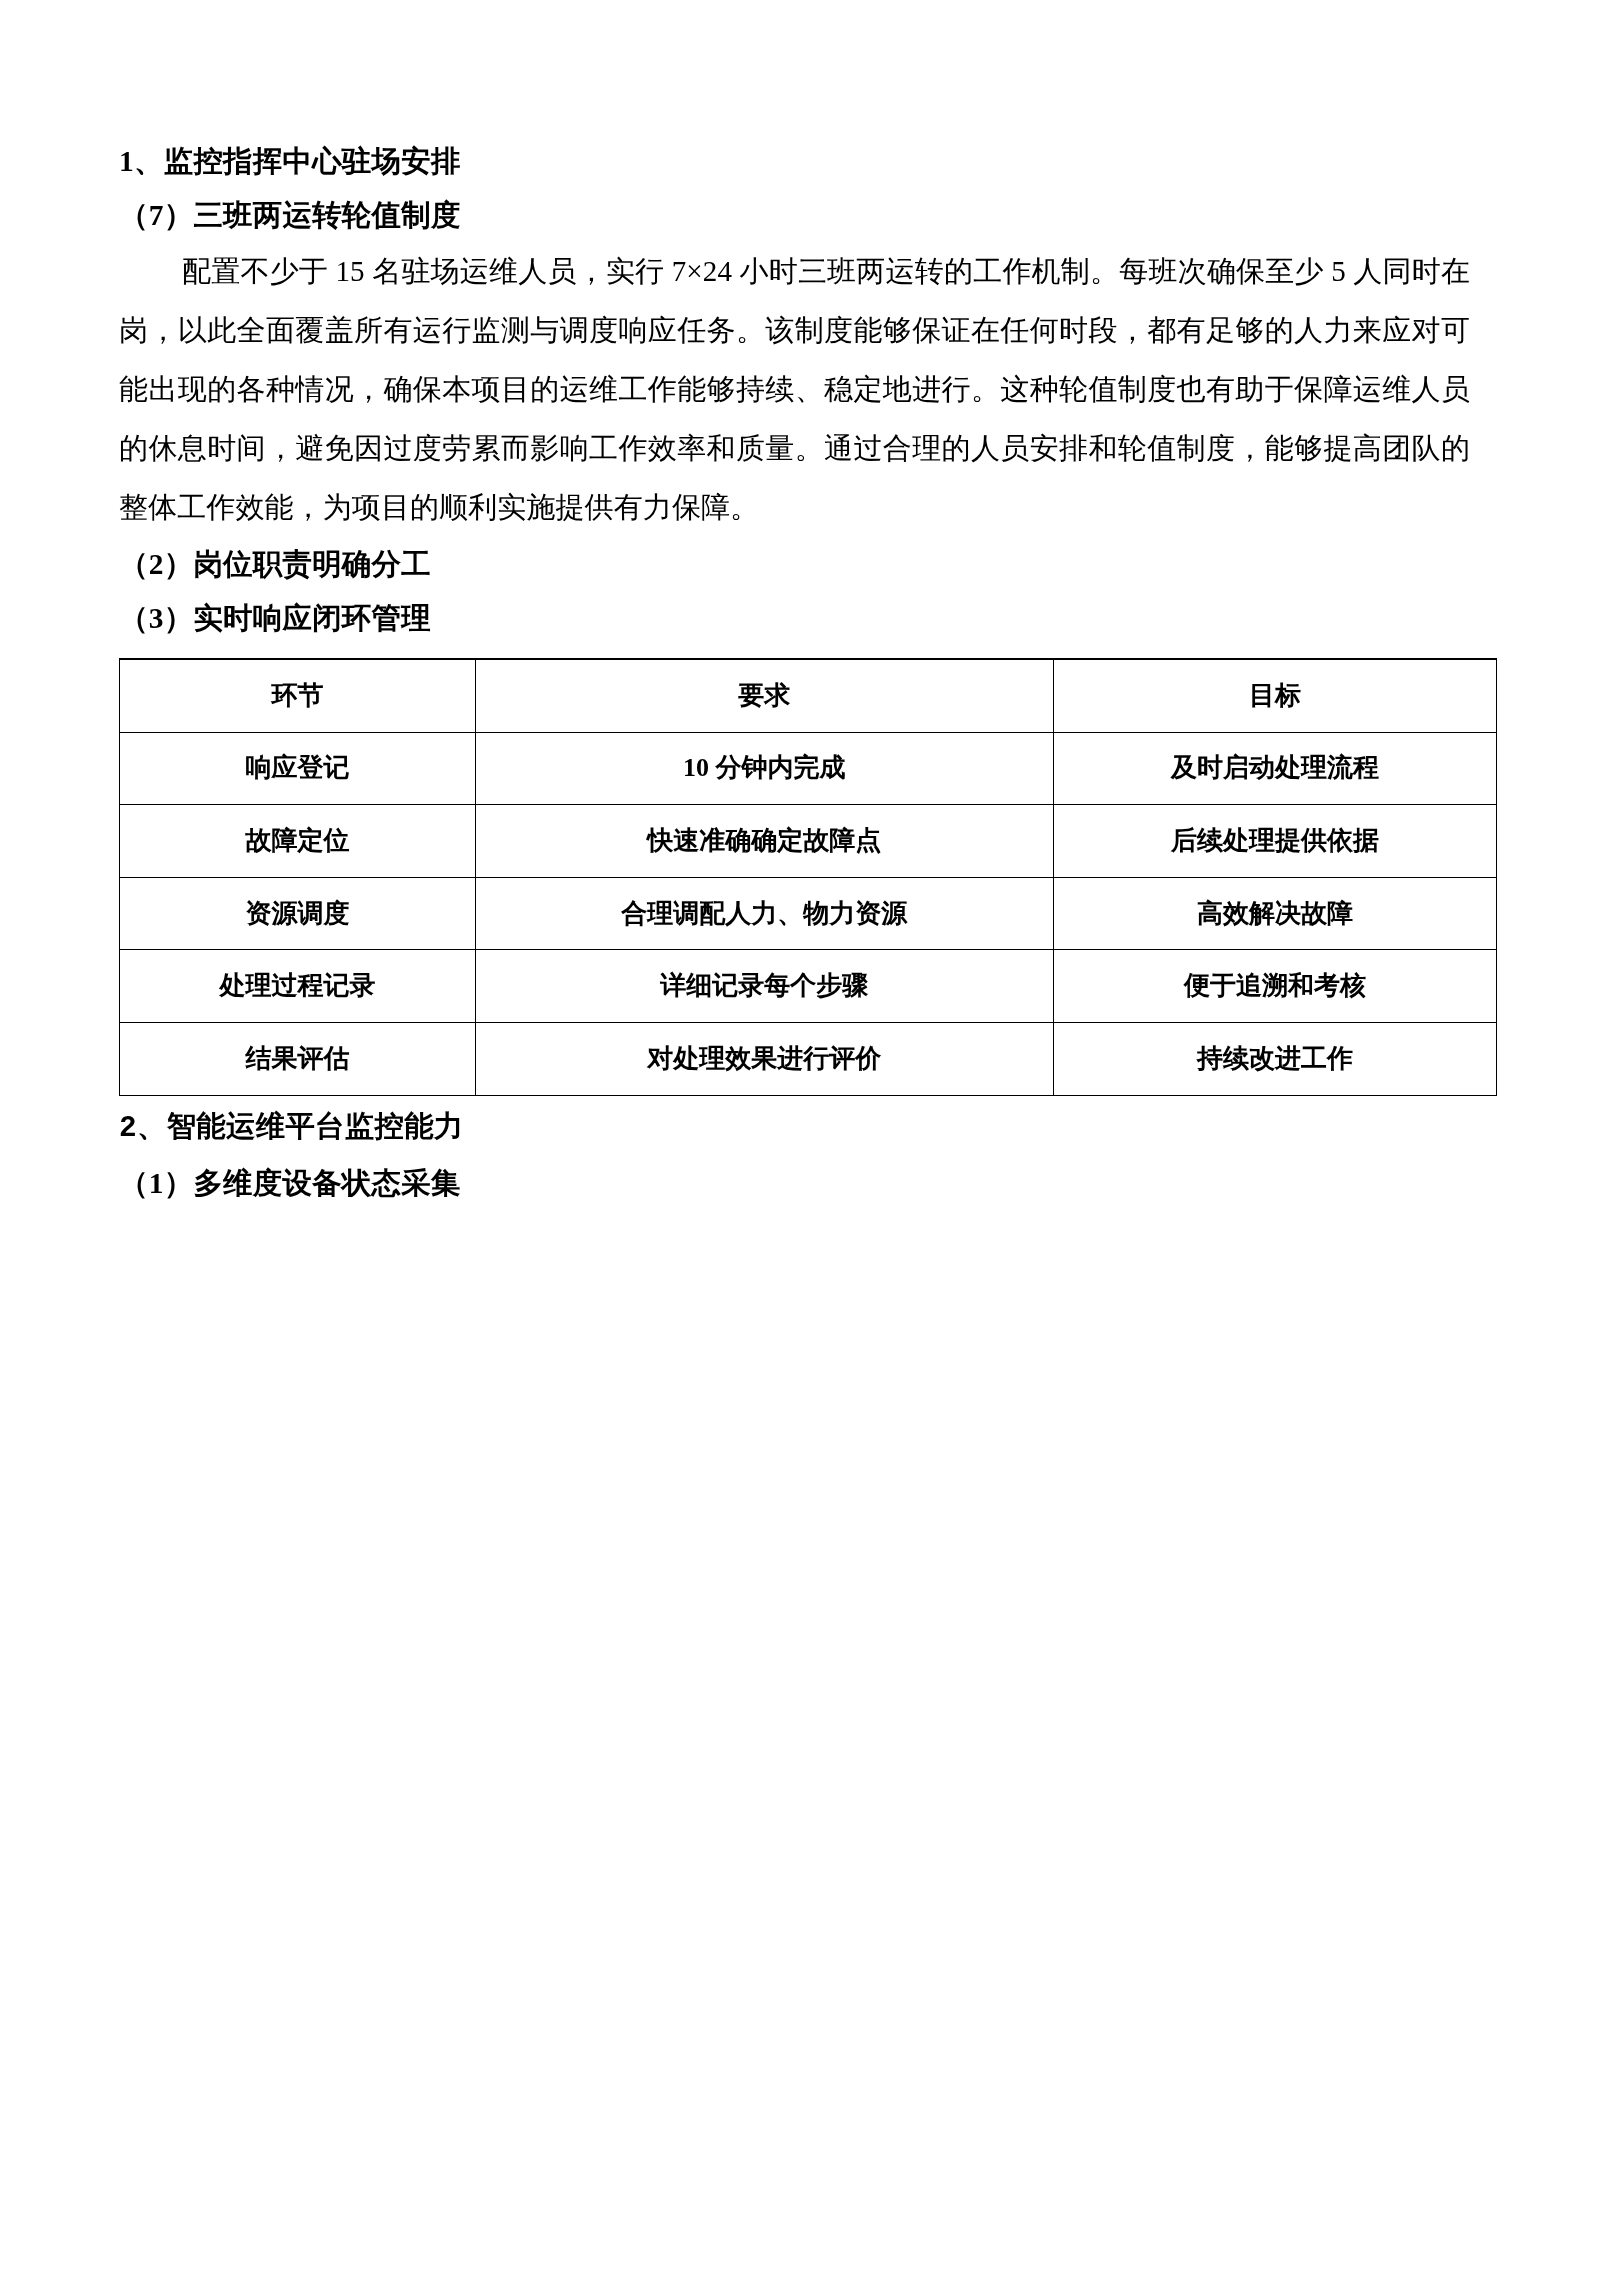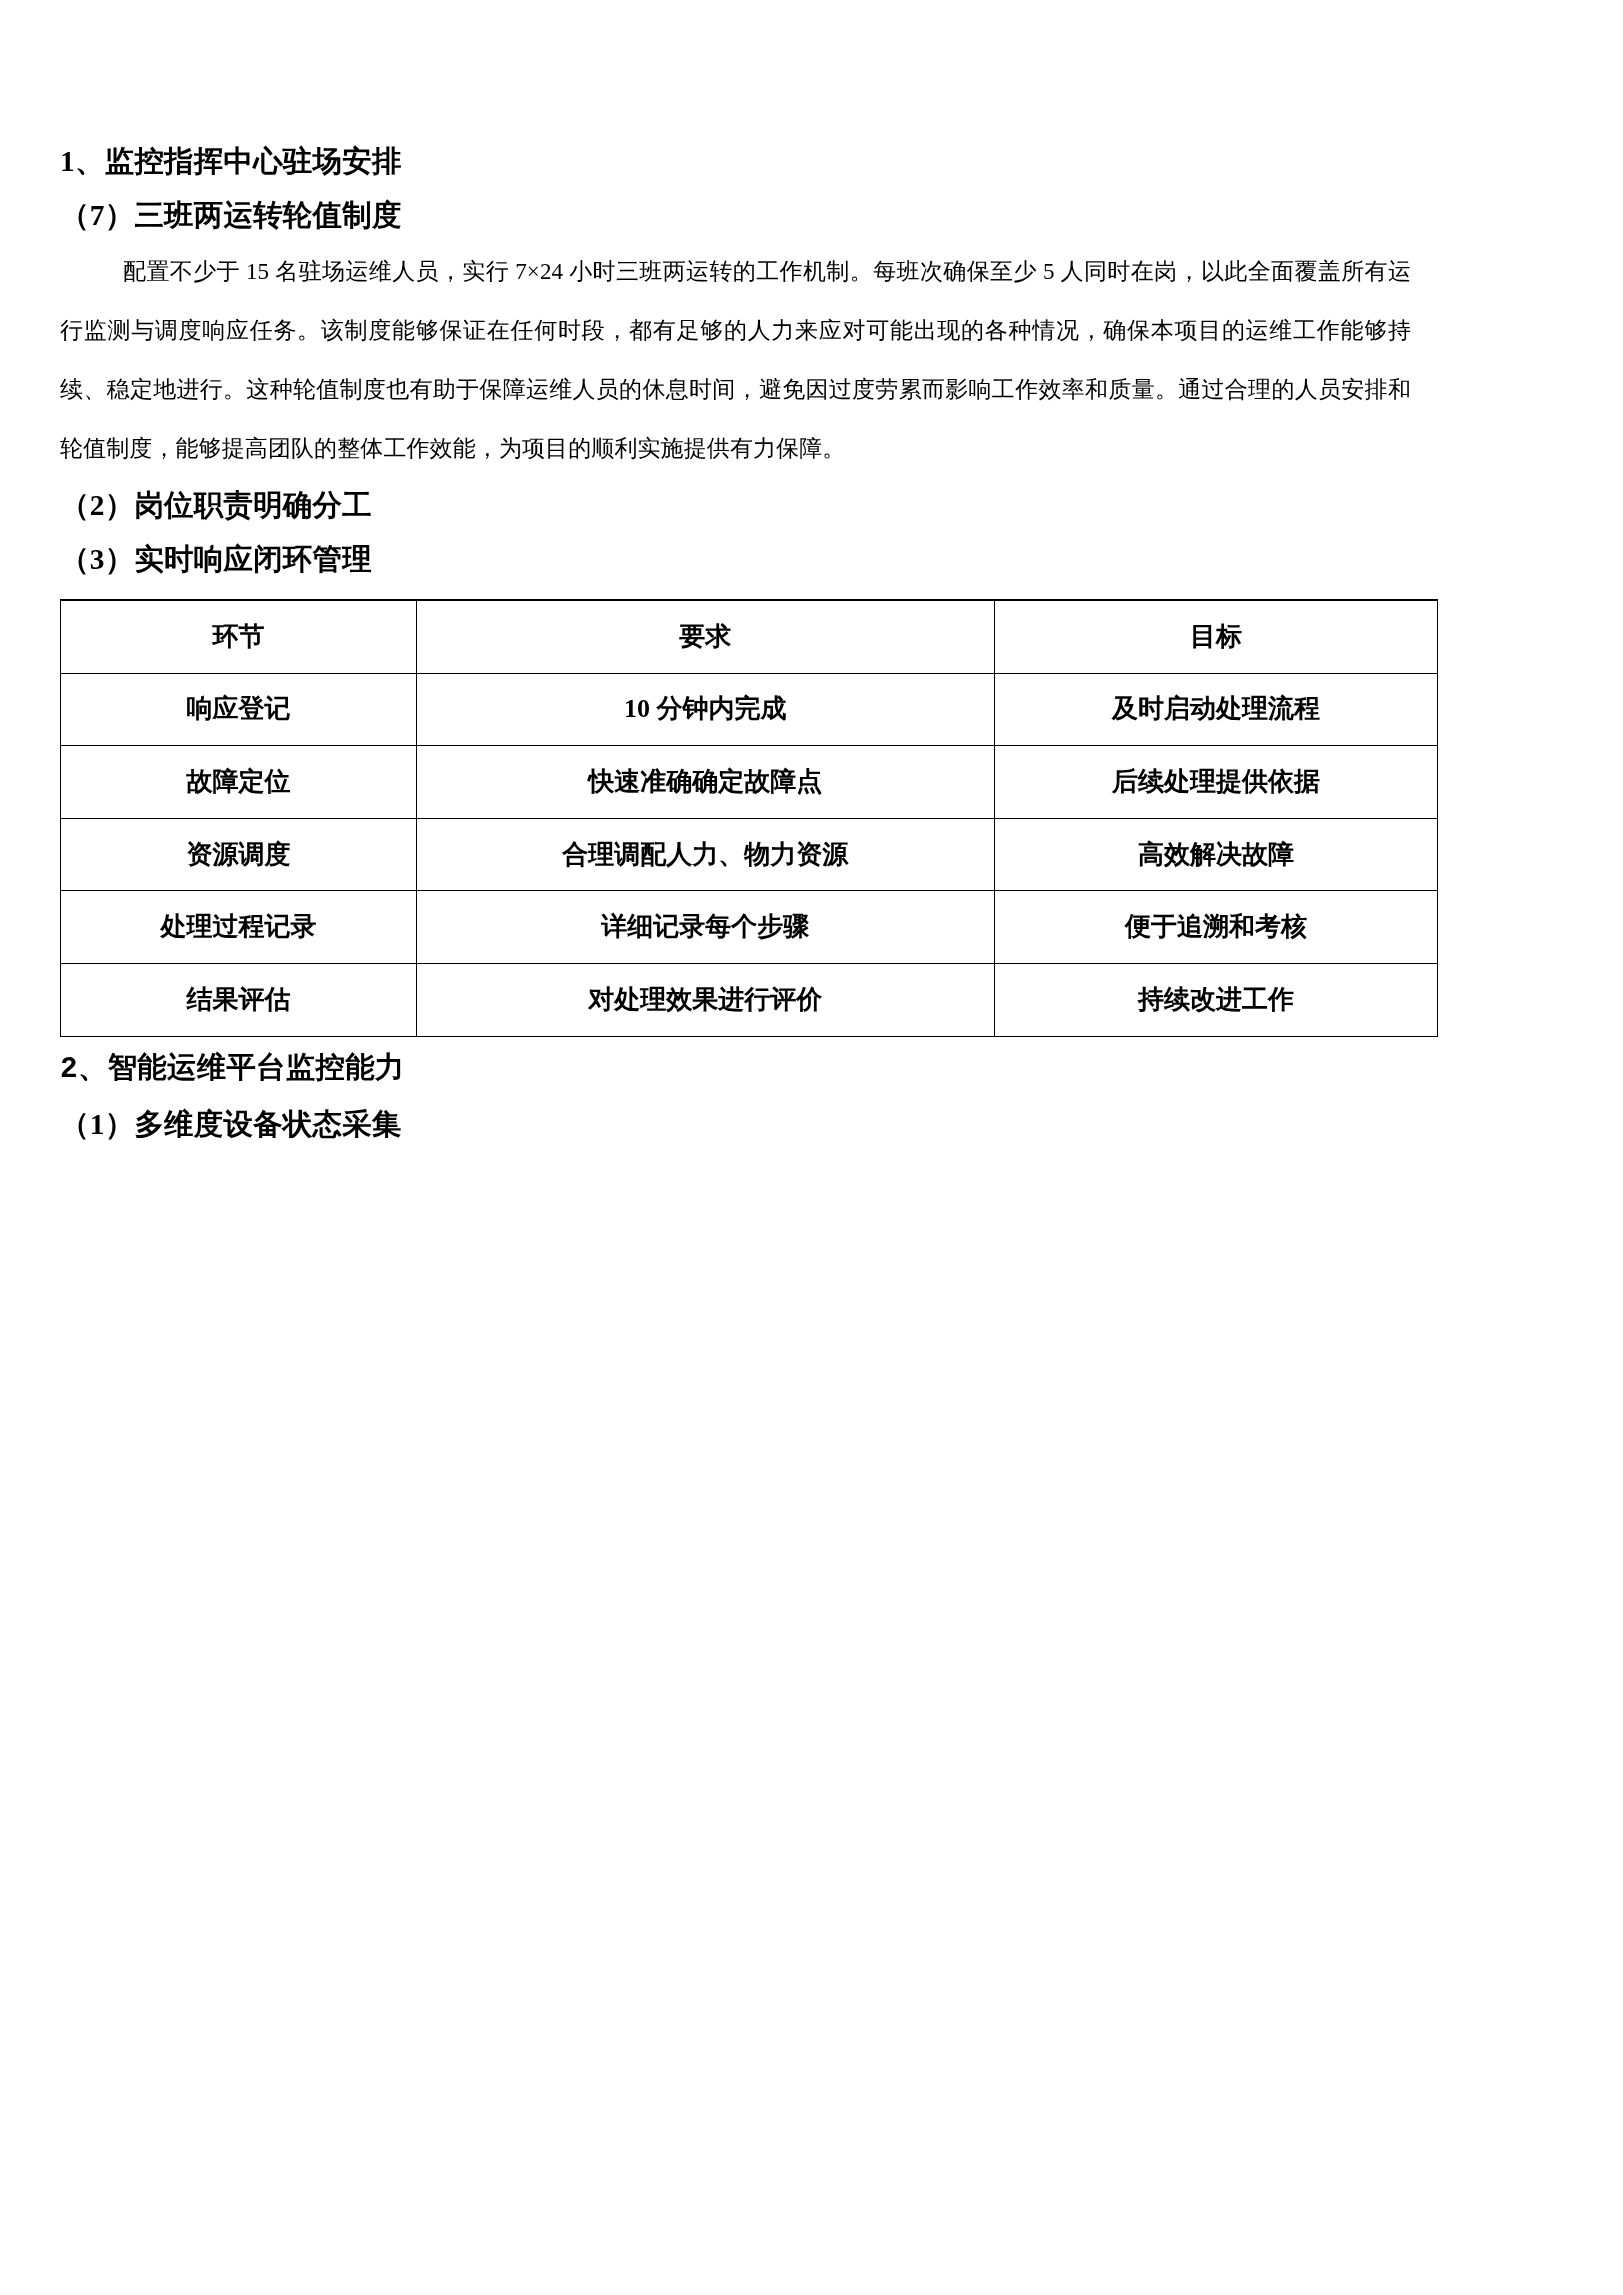--- a/index.html
+++ b/index.html
@@ -12,21 +12,21 @@
     height: 2295px;
     font-family: "Liberation Serif", "DejaVu Serif", serif;
     color: #000000;
     -webkit-font-smoothing: antialiased;
   }
   .page {
     position: relative;
     width: 1623px;
     height: 2295px;
     box-sizing: border-box;
-    padding: 134px 139px 0 60px;
+    padding: 134px 139px 0 119px;
     background: #ffffff;
   }
   .doc-body {
     width: 1351px;
   }
 
   
   .h-lvl1,
   .h-lvl2 {
     font-weight: bold;
@@ -35,21 +35,21 @@
     margin: 0;
     letter-spacing: 0.3px;
     text-indent: 0;
     white-space: nowrap;
   }
   .h-lvl1 { padding-left: 0px; }
   .h-lvl2 { padding-left: 0px; }
 
   
   .para {
-    font-size: 23px;
+    font-size: 29px;
     line-height: 59px;
     margin: 0;
     text-align: justify;
     text-justify: inter-ideograph;
     text-indent: 63px;
     word-break: break-all;
     letter-spacing: 0.1px;
   }
 
   

